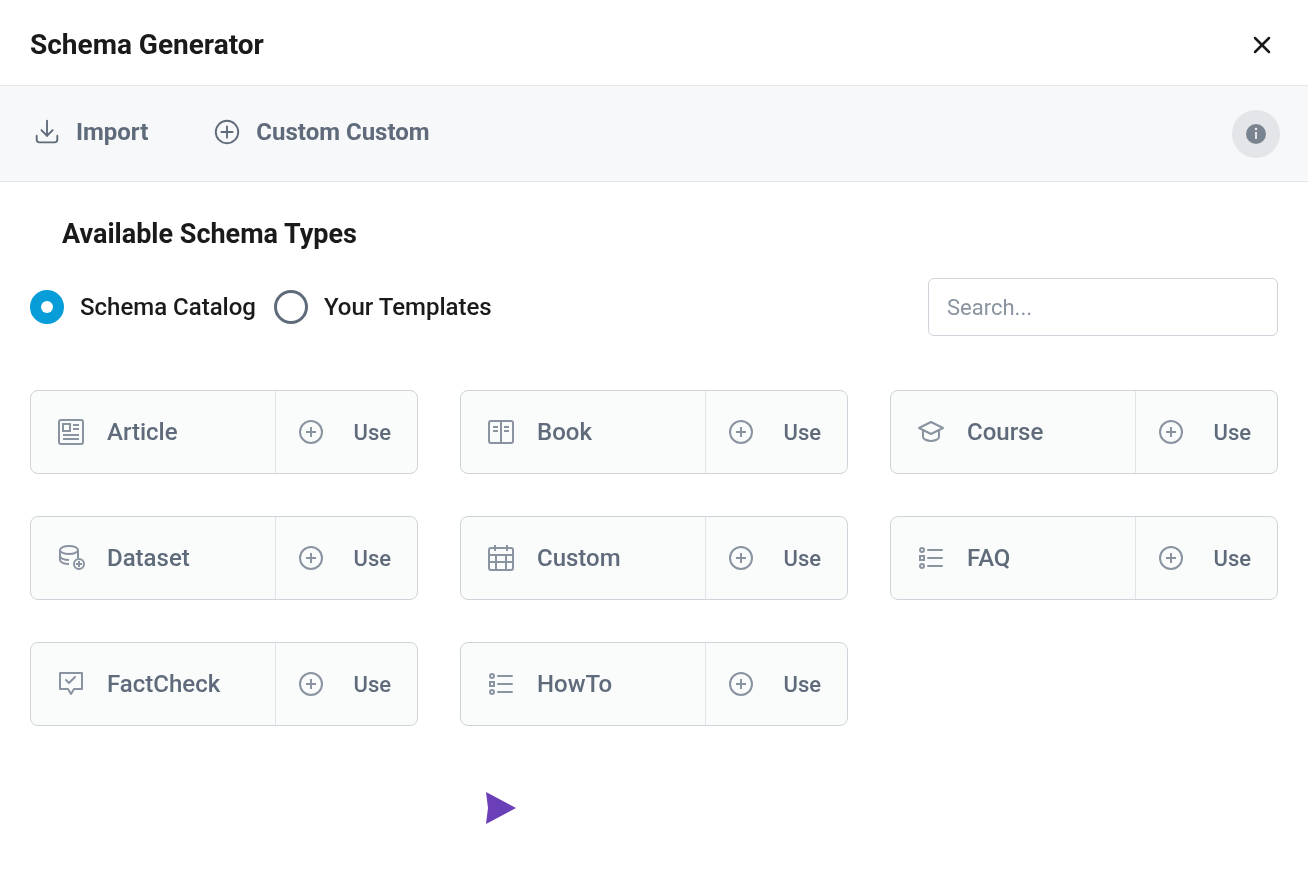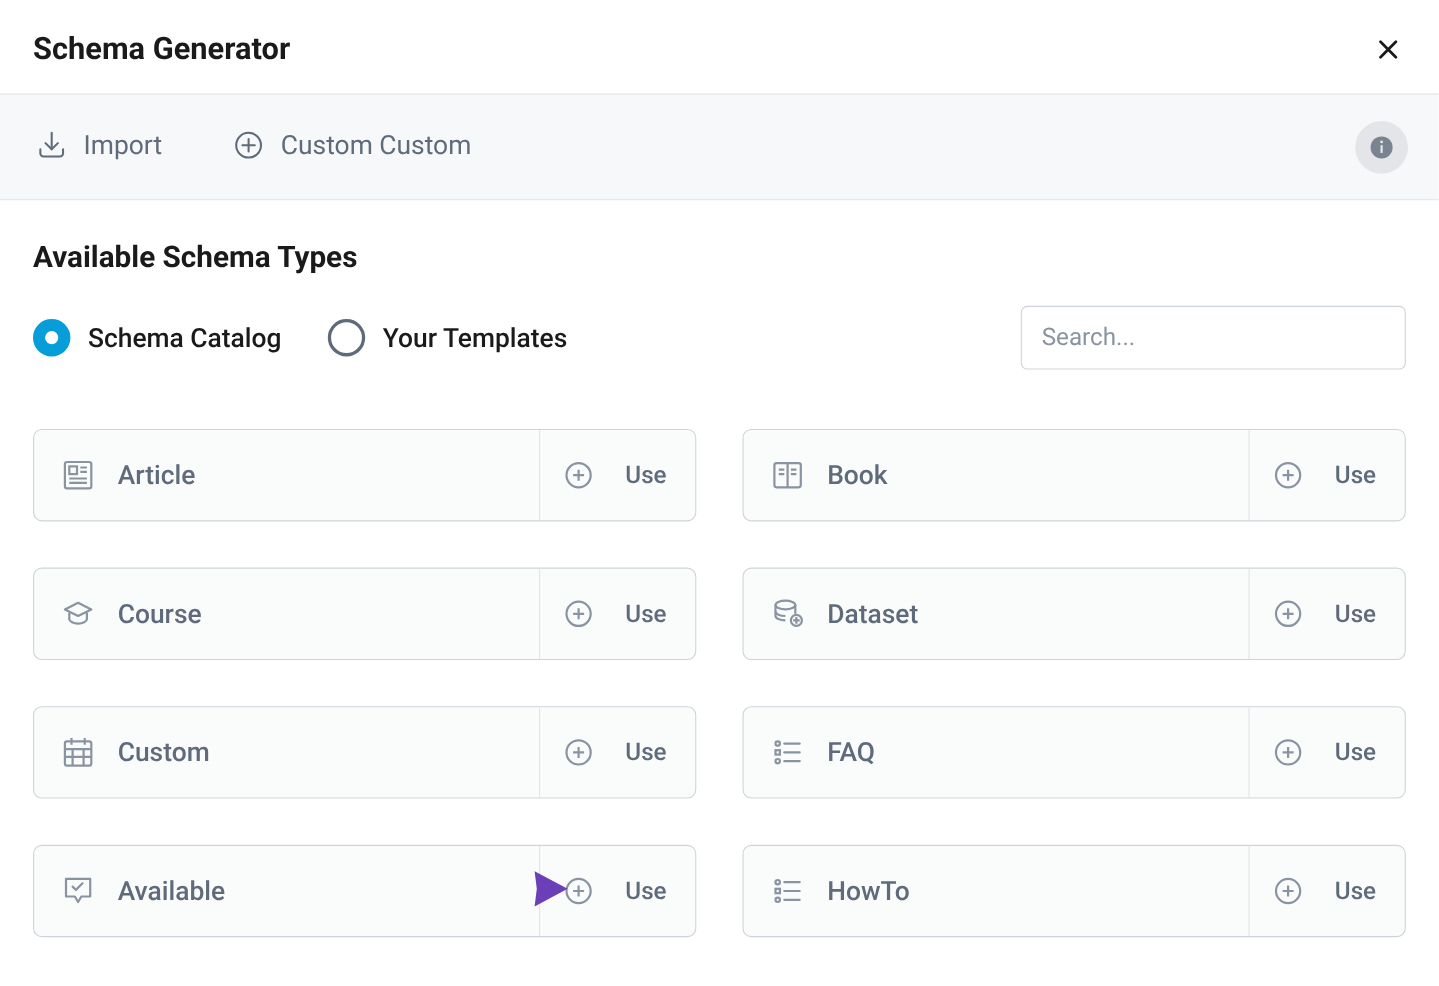--- a/index.html
+++ b/index.html
@@ -7,42 +7,42 @@
 
   
   .modal-header { display:flex; align-items:center; justify-content:space-between; padding:28px 30px 24px 30px; }
   .modal-title { font-size:28px; font-weight:700; color:#1a1a1a; }
   .close-btn { background:none; border:none; cursor:pointer; padding:4px; display:flex; }
   .close-btn svg { width:24px; height:24px; }
 
   
   .tab-row { display:flex; align-items:center; justify-content:space-between; border-top:1px solid #e3e5e8; border-bottom:1px solid #e3e5e8; background:#f7f8f9; padding:0 28px 0 0; }
   .tabs-left { display:flex; align-items:stretch; }
-  .tab { display:flex; align-items:center; gap:14px; padding:0 32px; height:95px; font-size:24px; font-weight:400; color:#5f6b7a; cursor:pointer; border-bottom:4px solid transparent; }
+  .tab { display:flex; align-items:center; gap:14px; padding:0 32px; height:95px; font-size:24px; font-weight:700; color:#5f6b7a; cursor:pointer; border-bottom:4px solid transparent; }
   .tab.active { color:#1a1a1a; border-bottom-color:#069dd9; font-weight:600; }
   .tab svg { width:30px; height:30px; stroke:#5f6b7a; }
   .tab.active svg { stroke:#1a1a1a; }
   .info-btn { width:48px; height:48px; border-radius:50%; background:#e3e5e8; border:none; display:flex; align-items:center; justify-content:center; cursor:pointer; }
   .info-btn svg { width:24px; height:24px; }
 
   
   .content { padding:36px 30px 30px 30px; }
-  .section-title { font-size:27px; font-weight:700; margin-bottom:28px; color:#1a1a1a; }
+  .section-title { font-size:27px; font-weight:700; margin-bottom:28px; color:#1a1a1a;margin-left:32px; }
 
   .filter-row { display:flex; align-items:center; justify-content:space-between; margin-bottom:54px; }
-  .radios { display:flex; gap:42px; align-items:center; }
+  .radios { display:flex; gap:18px; align-items:center; }
   .radio { display:flex; align-items:center; gap:16px; cursor:pointer; }
   .radio-dot { width:34px; height:34px; border-radius:50%; border:3px solid #5f6b7a; display:flex; align-items:center; justify-content:center; }
   .radio.selected .radio-dot { border-color:#069dd9; background:#069dd9; }
   .radio.selected .radio-dot::after { content:""; width:12px; height:12px; border-radius:50%; background:#fff; }
   .radio-label { font-size:24px; color:#1a1a1a; font-weight:500; }
   .search-input { width:350px; height:58px; border:1px solid #cfd4da; border-radius:6px; padding:0 18px; font-size:22px; color:#5f6b7a; }
   .search-input::placeholder { color:#8a94a0; }
 
-  .cards-grid { display:grid; grid-template-columns:1fr 1fr; column-gap:42px; row-gap:42px; position:relative; }
+  .cards-grid { display:grid; grid-template-columns:1fr 1fr 1fr; column-gap:42px; row-gap:42px; position:relative; }
   .card { height:84px; border:1px solid #cfd4da; border-radius:8px; background:#fafbfb; display:flex; align-items:center; justify-content:space-between; padding:0 0 0 24px; }
   .card-left { display:flex; align-items:center; gap:20px; }
   .card-left svg { width:32px; height:32px; }
   .card-name { font-size:24px; font-weight:500; color:#5f6b7a; }
   .card-use { display:flex; align-items:center; gap:29px; height:100%; padding:0 26px 0 22px; border-left:1px solid #e1e4e8; cursor:pointer; }
   .card-use svg { width:26px; height:26px; }
   .card-use-label { font-size:22px; font-weight:500; color:#5f6b7a; }
 
   
   .arrow-annotation { position:absolute; pointer-events:none; }
@@ -237,21 +237,21 @@
         <span class="card-use-label">Use</span>
       </div>
     </div>
 
     <div class="card">
       <div class="card-left">
         <svg viewBox="0 0 32 32" fill="none" stroke="#8a94a0" stroke-width="2" stroke-linejoin="round">
             <path d="M5 5h22v16H19l-3 5-3-5H5z"></path>
             <path d="M11 12l3 3 6-6" stroke-linecap="round"></path>
           </svg>
-        <span class="card-name">Available</span>
+        <span class="card-name">FactCheck</span>
       </div>
       <div class="card-use">
         <svg viewBox="0 0 26 26" fill="none" stroke="#8a94a0" stroke-width="2">
             <circle cx="13" cy="13" r="11"></circle>
             <line x1="13" y1="8" x2="13" y2="18"></line>
             <line x1="8" y1="13" x2="18" y2="13"></line>
           </svg>
         <span class="card-use-label">Use</span>
       </div>
     </div>

